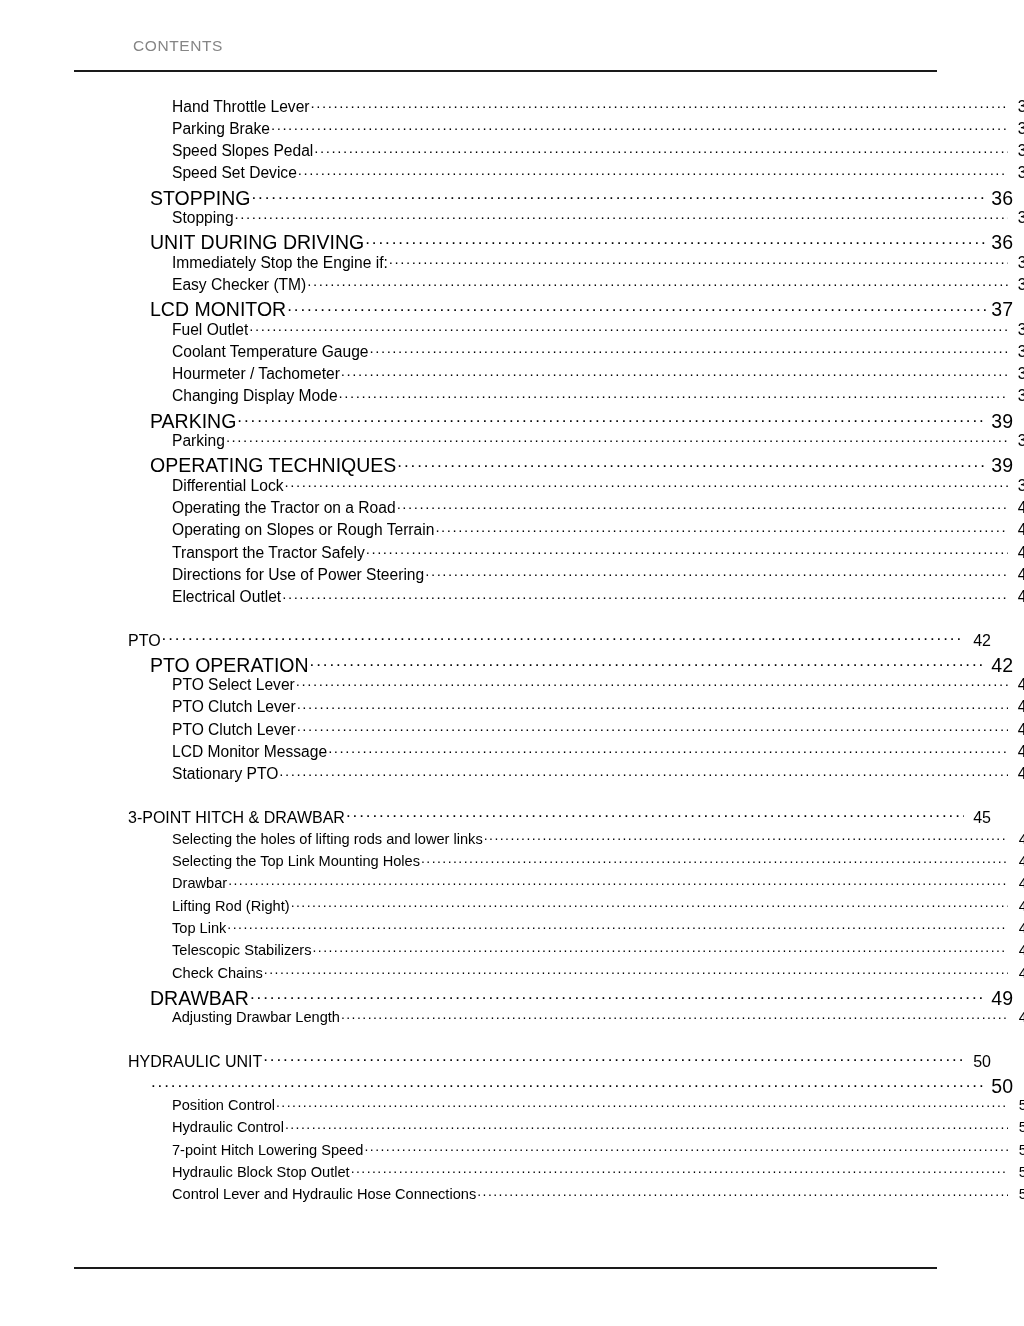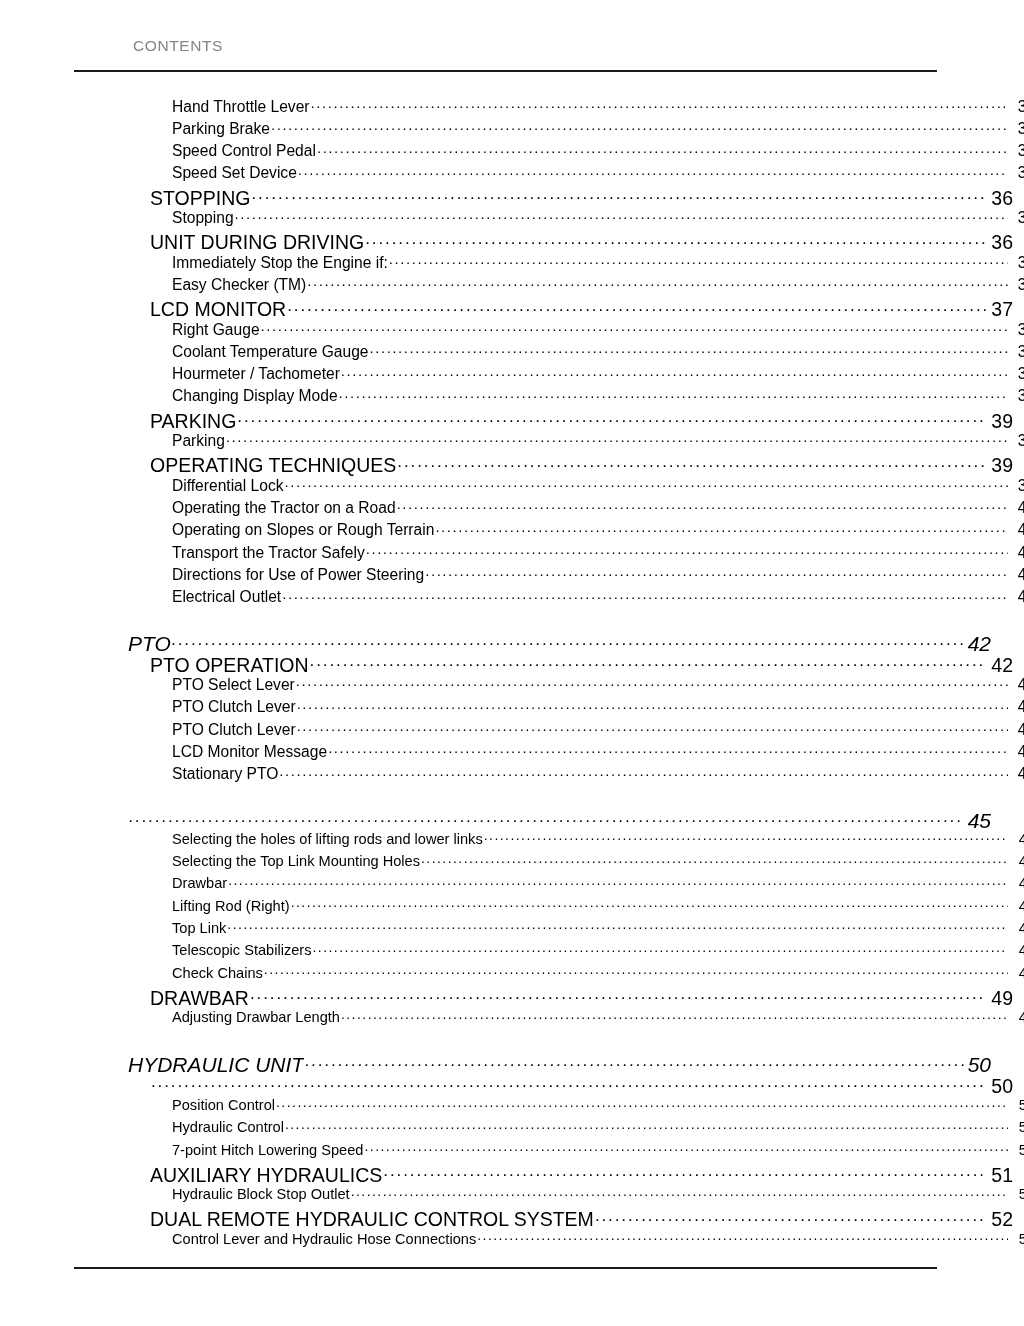--- a/index.html
+++ b/index.html
@@ -93,22 +93,21 @@
 
   .toc-page {
     flex: 0 0 auto;
     text-align: right;
     min-width: 26px;
   }
 
   
   .lvl1 {
     padding-left: 54px;
-    font-size: 21px;
-    font-style: italic;
+    font-size: 16px;
   }
   .lvl1 .toc-leader::before { font-size: 17px; letter-spacing: 1.9px; }
 
   
   .lvl2 {
     padding-left: 76px;
     font-size: 19.5px;
   }
   .lvl2 .toc-leader::before { font-size: 17px; letter-spacing: 1.9px; }
 
@@ -144,21 +143,21 @@
         <span class="toc-title">Hand Throttle Lever</span>
         <span class="toc-leader"></span>
         <span class="toc-page">34</span>
       </div>
       <div class="toc-row lvl3">
         <span class="toc-title">Parking Brake</span>
         <span class="toc-leader"></span>
         <span class="toc-page">34</span>
       </div>
       <div class="toc-row lvl3">
-        <span class="toc-title">Speed Control Pedal</span>
+        <span class="toc-title">Speed Slopes Pedal</span>
         <span class="toc-leader"></span>
         <span class="toc-page">35</span>
       </div>
       <div class="toc-row lvl3">
         <span class="toc-title">Speed Set Device</span>
         <span class="toc-leader"></span>
         <span class="toc-page">35</span>
       </div>
       <div class="toc-row lvl2">
         <span class="toc-title">STOPPING</span>
@@ -184,21 +183,21 @@
         <span class="toc-title">Easy Checker (TM)</span>
         <span class="toc-leader"></span>
         <span class="toc-page">36</span>
       </div>
       <div class="toc-row lvl2">
         <span class="toc-title">LCD MONITOR</span>
         <span class="toc-leader"></span>
         <span class="toc-page">37</span>
       </div>
       <div class="toc-row lvl3">
-        <span class="toc-title">Right Gauge</span>
+        <span class="toc-title">Fuel Outlet</span>
         <span class="toc-leader"></span>
         <span class="toc-page">37</span>
       </div>
       <div class="toc-row lvl3">
         <span class="toc-title">Coolant Temperature Gauge</span>
         <span class="toc-leader"></span>
         <span class="toc-page">37</span>
       </div>
       <div class="toc-row lvl3">
         <span class="toc-title">Hourmeter / Tachometer</span>
@@ -286,20 +285,21 @@
         <span class="toc-leader"></span>
         <span class="toc-page">44</span>
       </div>
       <div class="toc-row lvl3">
         <span class="toc-title">Stationary PTO</span>
         <span class="toc-leader"></span>
         <span class="toc-page">44</span>
       </div>
       <div class="group-gap"></div>
       <div class="toc-row lvl1">
+        <span class="toc-title">3-POINT HITCH &amp; DRAWBAR</span>
         <span class="toc-leader"></span>
         <span class="toc-page">45</span>
       </div>
       <div class="toc-row lvl3s">
         <span class="toc-title">Selecting the holes of lifting rods and lower links</span>
         <span class="toc-leader"></span>
         <span class="toc-page">47</span>
       </div>
       <div class="toc-row lvl3s">
         <span class="toc-title">Selecting the Top Link Mounting Holes</span>
@@ -359,37 +359,27 @@
       <div class="toc-row lvl3s">
         <span class="toc-title">Hydraulic Control</span>
         <span class="toc-leader"></span>
         <span class="toc-page">50</span>
       </div>
       <div class="toc-row lvl3s">
         <span class="toc-title">7-point Hitch Lowering Speed</span>
         <span class="toc-leader"></span>
         <span class="toc-page">51</span>
       </div>
-      <div class="toc-row lvl2">
-        <span class="toc-title">AUXILIARY HYDRAULICS</span>
+      <div class="toc-row lvl3s">
+        <span class="toc-title">Hydraulic Block Stop Outlet</span>
         <span class="toc-leader"></span>
         <span class="toc-page">51</span>
       </div>
       <div class="toc-row lvl3s">
-        <span class="toc-title">Hydraulic Block Stop Outlet</span>
-        <span class="toc-leader"></span>
-        <span class="toc-page">51</span>
-      </div>
-      <div class="toc-row lvl2">
-        <span class="toc-title">DUAL REMOTE HYDRAULIC CONTROL SYSTEM</span>
+        <span class="toc-title">Control Lever and Hydraulic Hose Connections</span>
         <span class="toc-leader"></span>
         <span class="toc-page">52</span>
       </div>
-      <div class="toc-row lvl3s">
-        <span class="toc-title">Control Lever and Hydraulic Hose Connections</span>
-        <span class="toc-leader"></span>
-        <span class="toc-page">52</span>
-      </div>
     </div>
 
   <div class="rule-bottom"></div>
 
 </div>
 
 </body></html>

